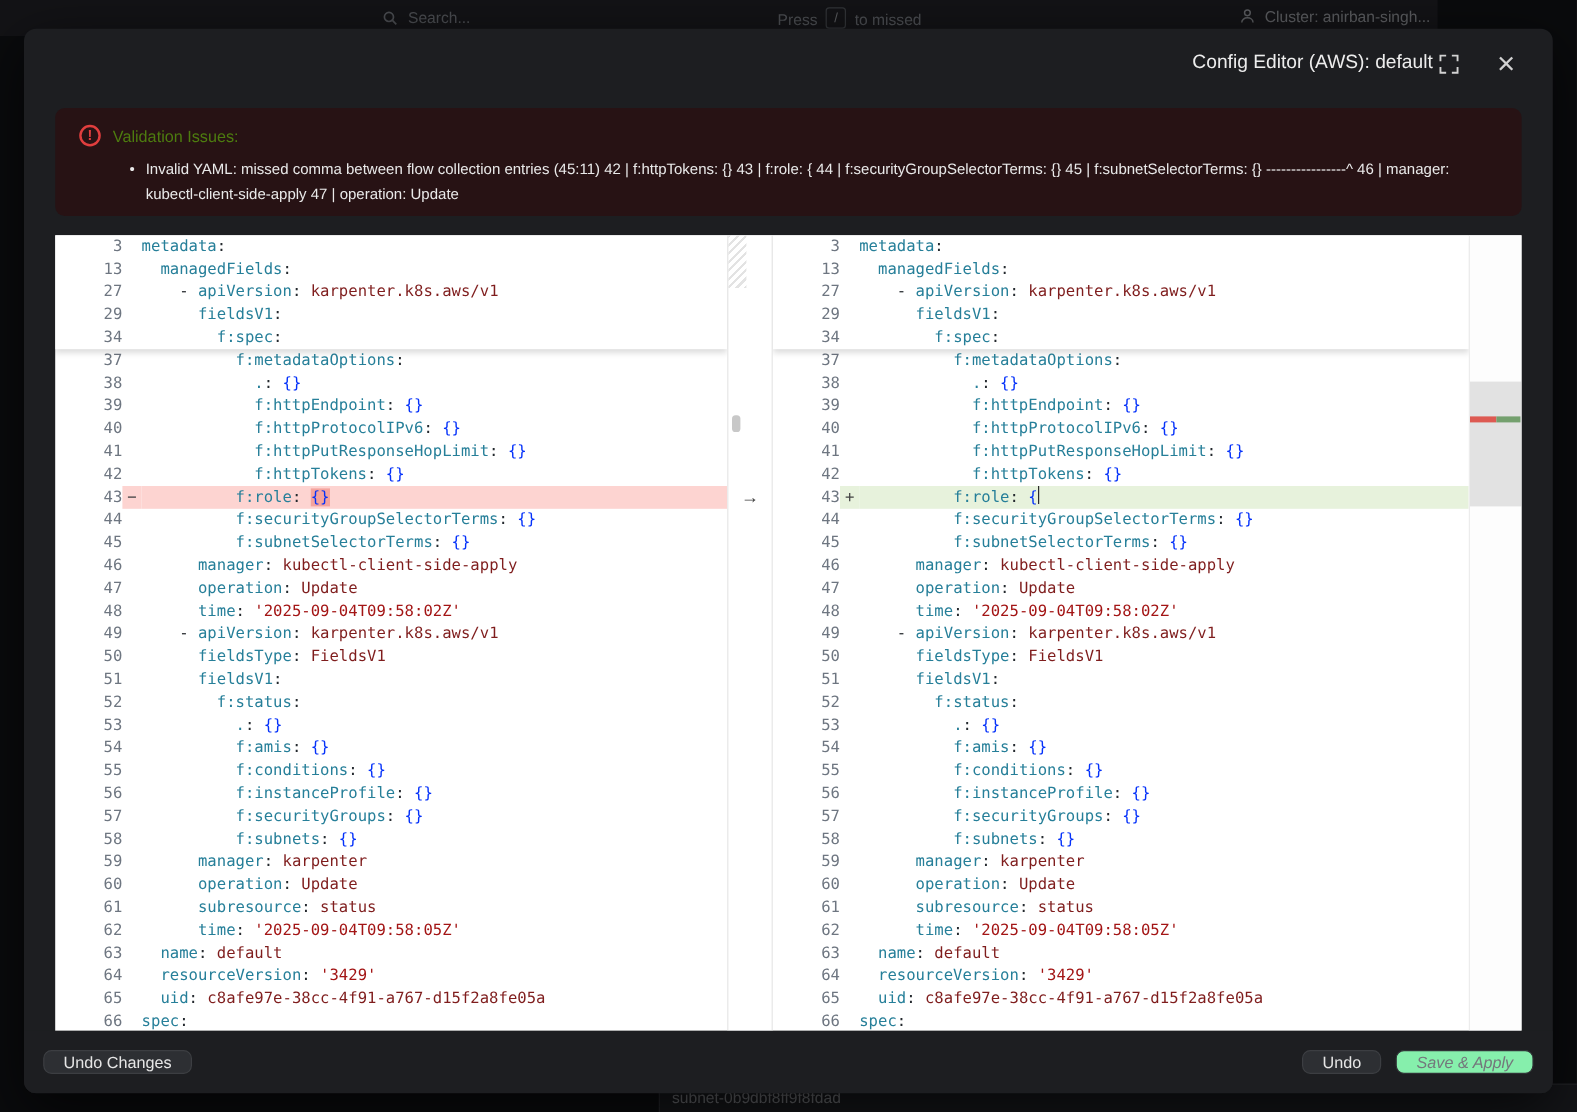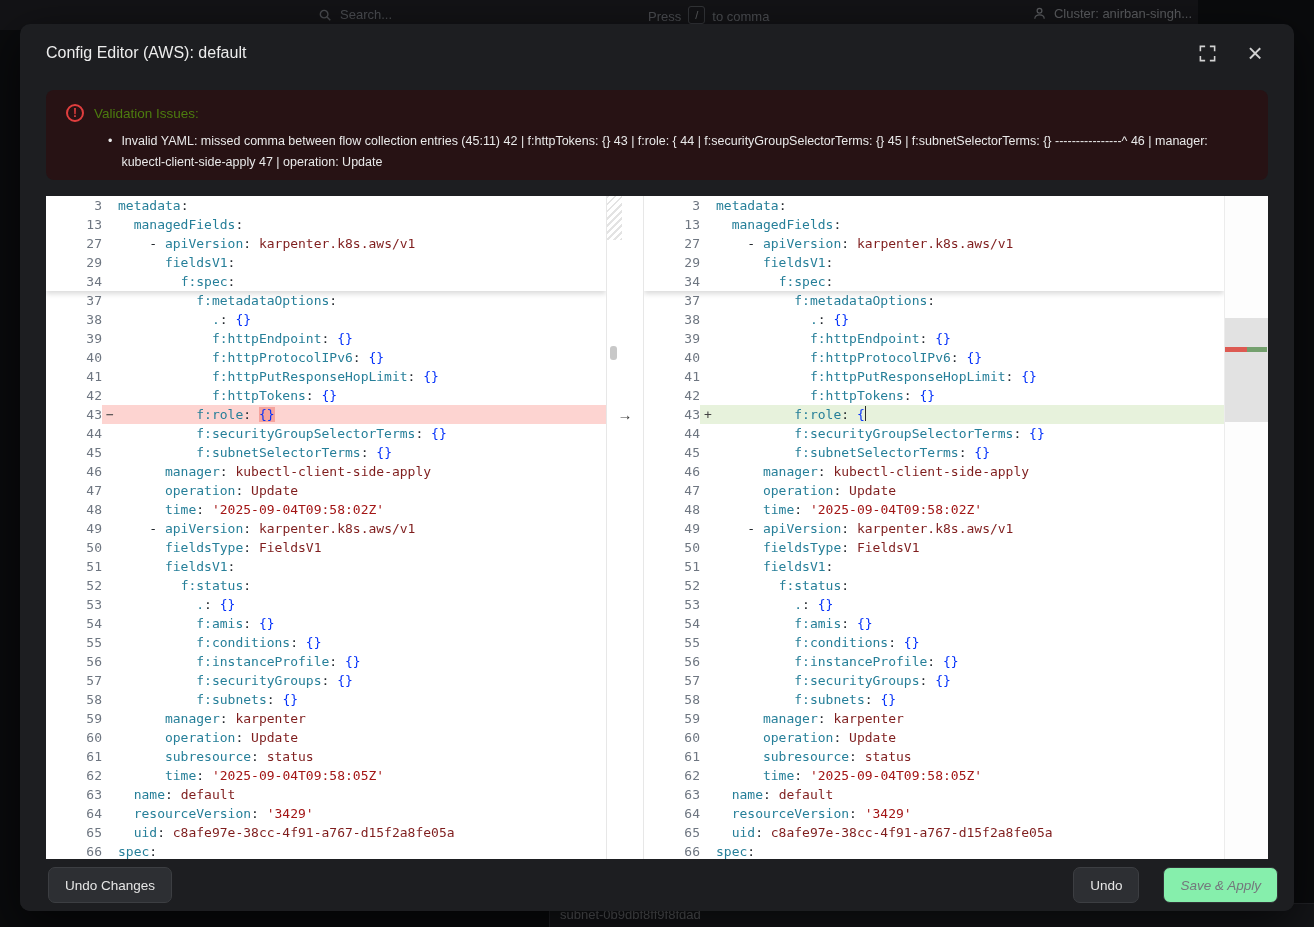--- a/index.html
+++ b/index.html
@@ -21,21 +21,21 @@
                   background:#232528; border-top:1px solid #3c3f44; display:flex; z-index:1;flex-direction:column; }
   .bcell { border-left:1px solid #3c3f44; padding:3px 10px 0; font-size:13px; color:#b8bbc0;
            white-space:nowrap; overflow:hidden; flex:none; }
 
   .overlay { position:absolute; inset:0; background:rgba(5,6,8,0.5); z-index:2; }
 
   
   .modal { position:absolute; left:20px; top:24px; width:1274px; height:887px;
            background:#1d1e21; border-radius:10px; z-index:3; overflow:hidden;
            box-shadow:0 14px 48px rgba(0,0,0,0.65); }
-  .modal-header { height:58px; display:flex; align-items:center; padding:0 26px; }
+  .modal-header { height:58px; display:flex; align-items:center; padding:0 26px;text-align:right; }
   .modal-title { font-size:16px; color:#ededed; flex:1; }
   .header-icons { display:flex; align-items:center; gap:22px; }
   .icon-btn { display:flex; align-items:center; justify-content:center; width:26px; height:26px;
               cursor:pointer; color:#d2d2d2; }
   .close-x { font-size:26px; line-height:26px; color:#d2d2d2; }
 
   .banner { margin:8px 26px 0; height:90px; background:#271214; border-radius:8px;
             padding:14px 20px; color:#fff; }
   .banner-head { display:flex; align-items:center; gap:10px; }
   .err-icon { width:18px; height:18px; border:2px solid #e03e3e; border-radius:50%;
@@ -82,23 +82,23 @@
   .to { color:#24292e; }
   .del .code, .del .sign { background:#fdd4d1; }
   .add .code, .add .sign { background:#e7f2dc; }
   .chd { background:#f5a39d; }
   .cursor { display:inline-block; width:0; border-left:1.6px solid #2b2b2b; height:15px;
             vertical-align:-2px; }
 
   
   .modal-footer { position:absolute; left:0; bottom:0; width:100%; height:52px;
                   background:#1d1e21; display:flex; align-items:center; padding:0 16px; gap:12px; }
-  .btn { height:36px; padding:0 16px; border-radius:7px; font-size:13.5px;
+  .btn { height:20px; padding:0 16px; border-radius:7px; font-size:13.5px;
          font-family:"Liberation Sans", sans-serif; display:flex; align-items:center;
-         cursor:pointer; border:1px solid #3c3e42; background:#2d2f33; color:#e6e6e6;margin-left:12px; }
+         cursor:pointer; border:1px solid #3c3e42; background:#2d2f33; color:#e6e6e6; }
   .btn-spacer { flex:1; }
   .btn.disabled { background:#86efac; color:#74777c; border-color:#303236; cursor:default;font-style:italic; }
 
   svg { display:block; }
 </style>
 </head>
 <body>
 
 <div class="topbar">
   <div class="search-group">
@@ -106,21 +106,21 @@
       <svg width="14" height="14" viewBox="0 0 24 24" fill="none" stroke="#8f939a" stroke-width="2.4">
         <circle cx="10.5" cy="10.5" r="6.5"></circle>
           <path d="M15.5 15.5 L21 21"></path>
       </svg>
     </span>
     <span>Search...</span>
   </div>
   <div class="press-group">
     <span>Press</span>
     <span class="keycap">/</span>
-    <span>to comma</span>
+    <span>to missed</span>
   </div>
   <div class="cluster-group">
     <span>
       <svg width="15" height="15" viewBox="0 0 24 24" fill="none" stroke="#aeb1b6" stroke-width="2">
         <circle cx="12" cy="7.5" r="3.8"></circle>
           <path d="M4.5 20.5c0-4.2 3.6-6.3 7.5-6.3s7.5 2.1 7.5 6.3"></path>
       </svg>
     </span>
     <span>Cluster: anirban-singh...</span>
   </div>

